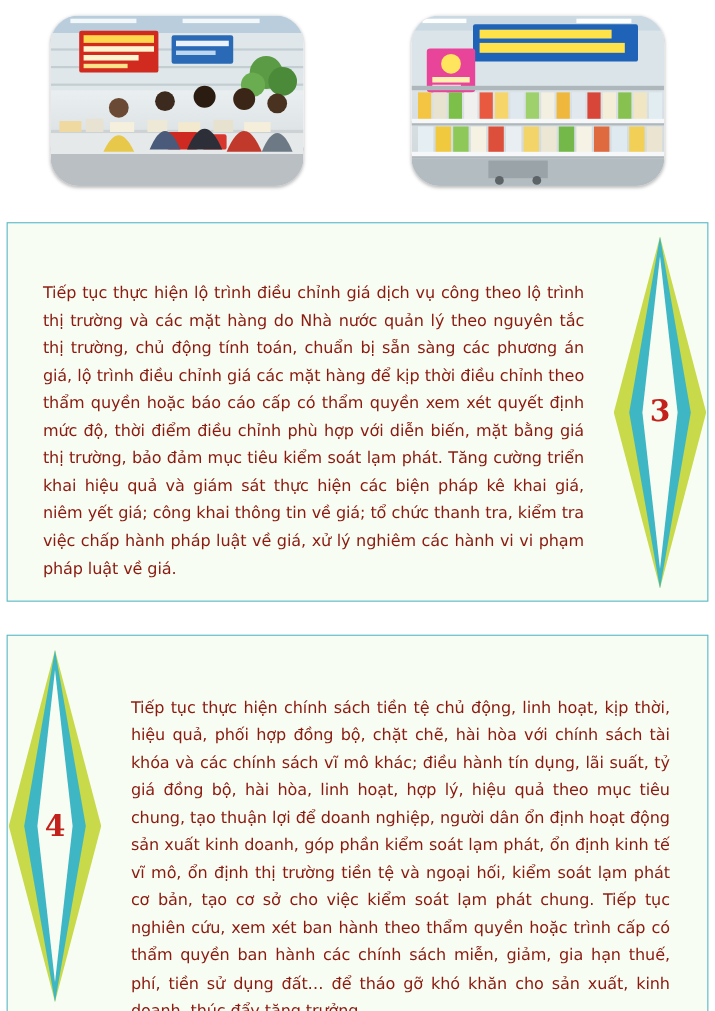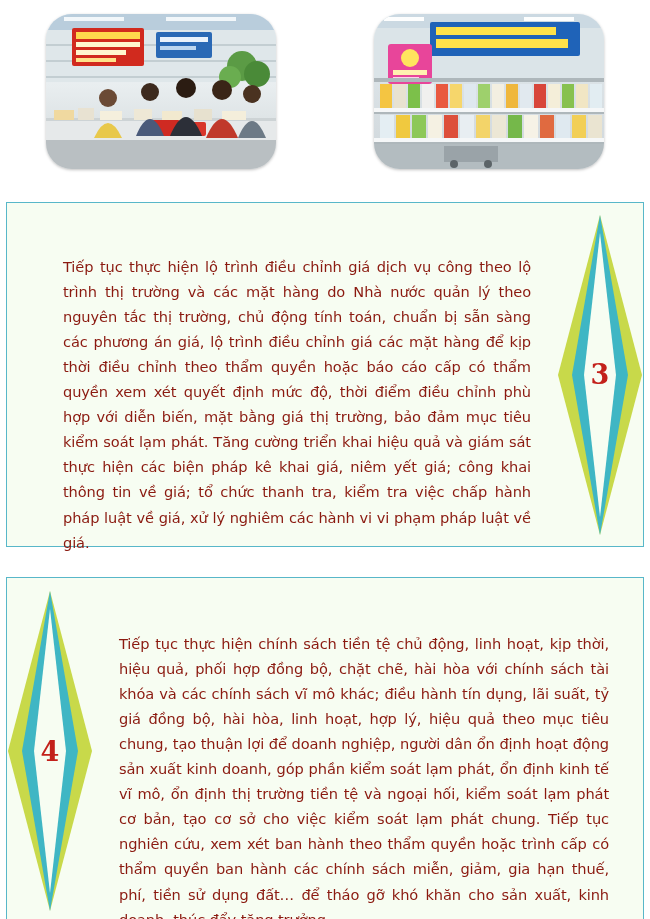--- a/index.html
+++ b/index.html
@@ -43,21 +43,20 @@
     margin: 0 6px;
     box-sizing: border-box;
     border: 1px solid #58b7c9;
     background: #f7fdf2;
     display: flex;
     align-items: stretch;
   }
   #block-3 {
     margin-top: 33px;
     height: 345px;
-    padding-left: 24px;
   }
   #block-4 {
     margin-top: 30px;
     height: 348px;
   }
   .block-text {
     flex: 1 1 auto;
     color: #8b1a10;
     font-size: 14.6px;
     line-height: 1.72;

